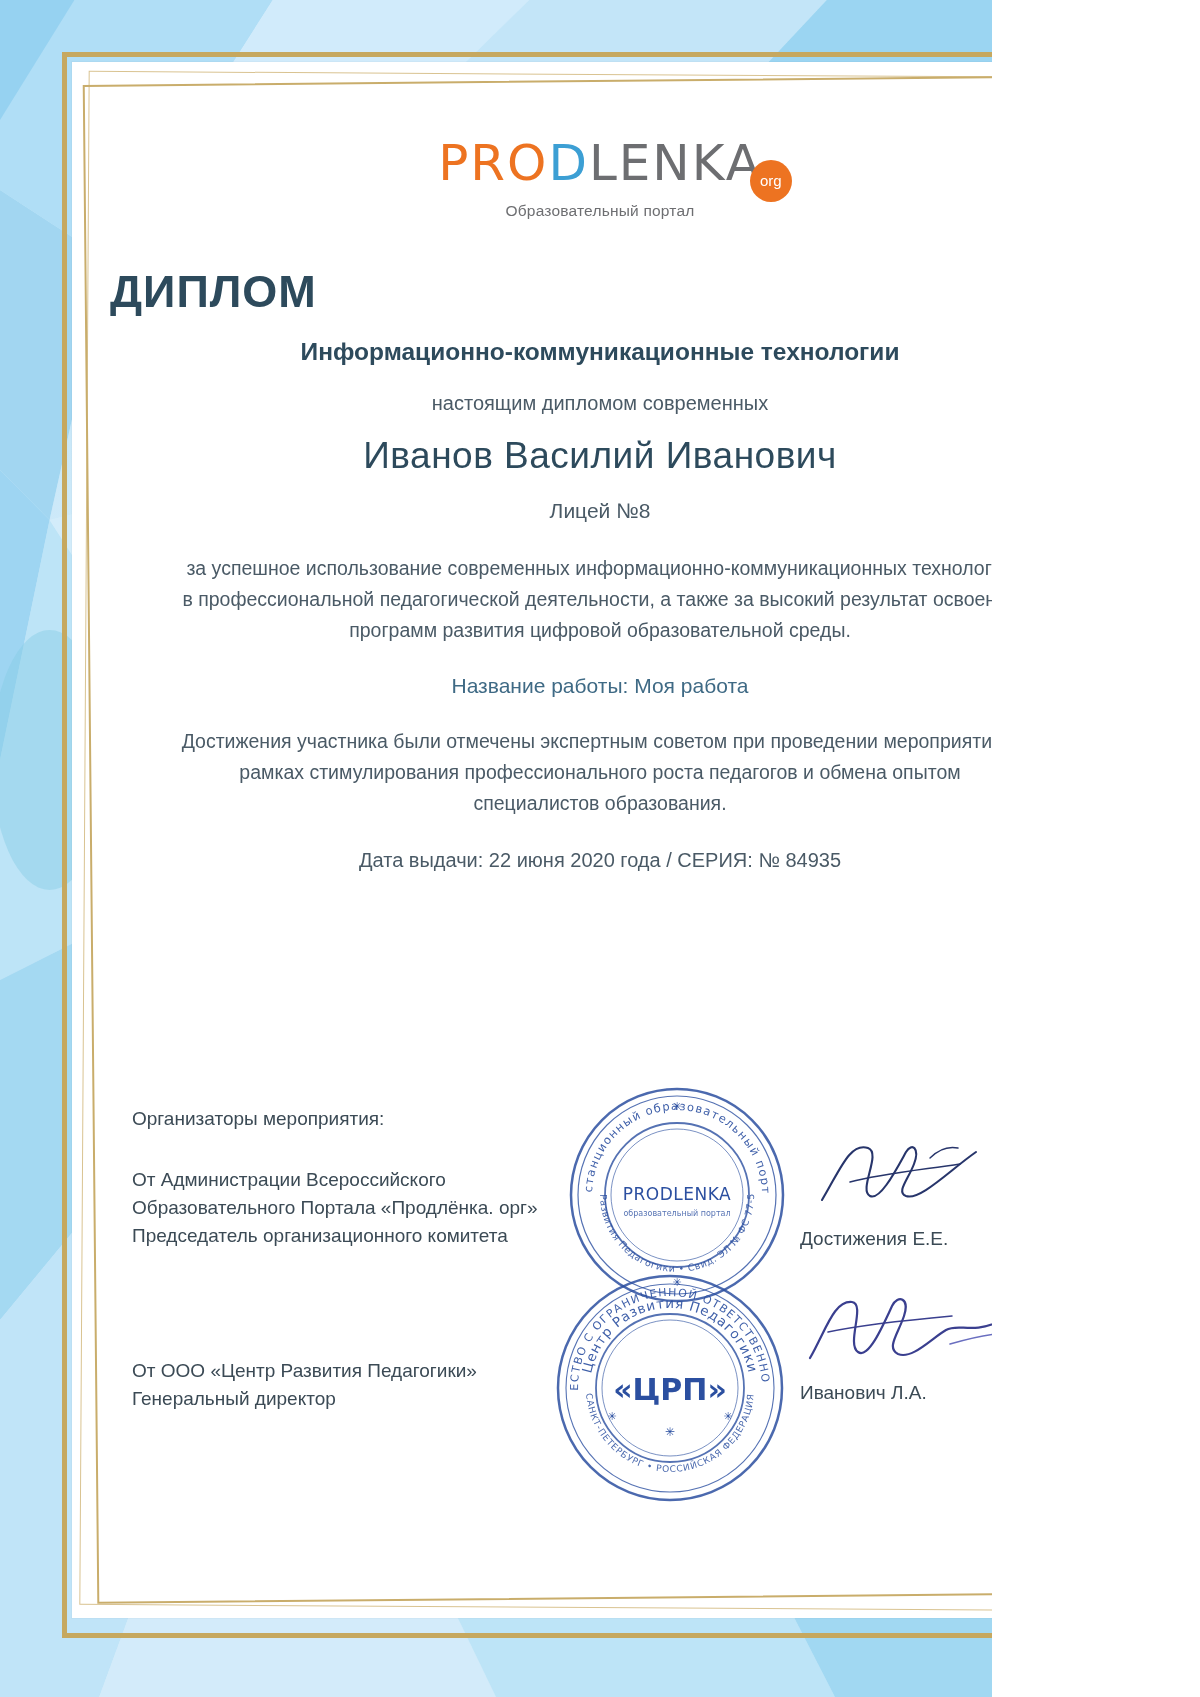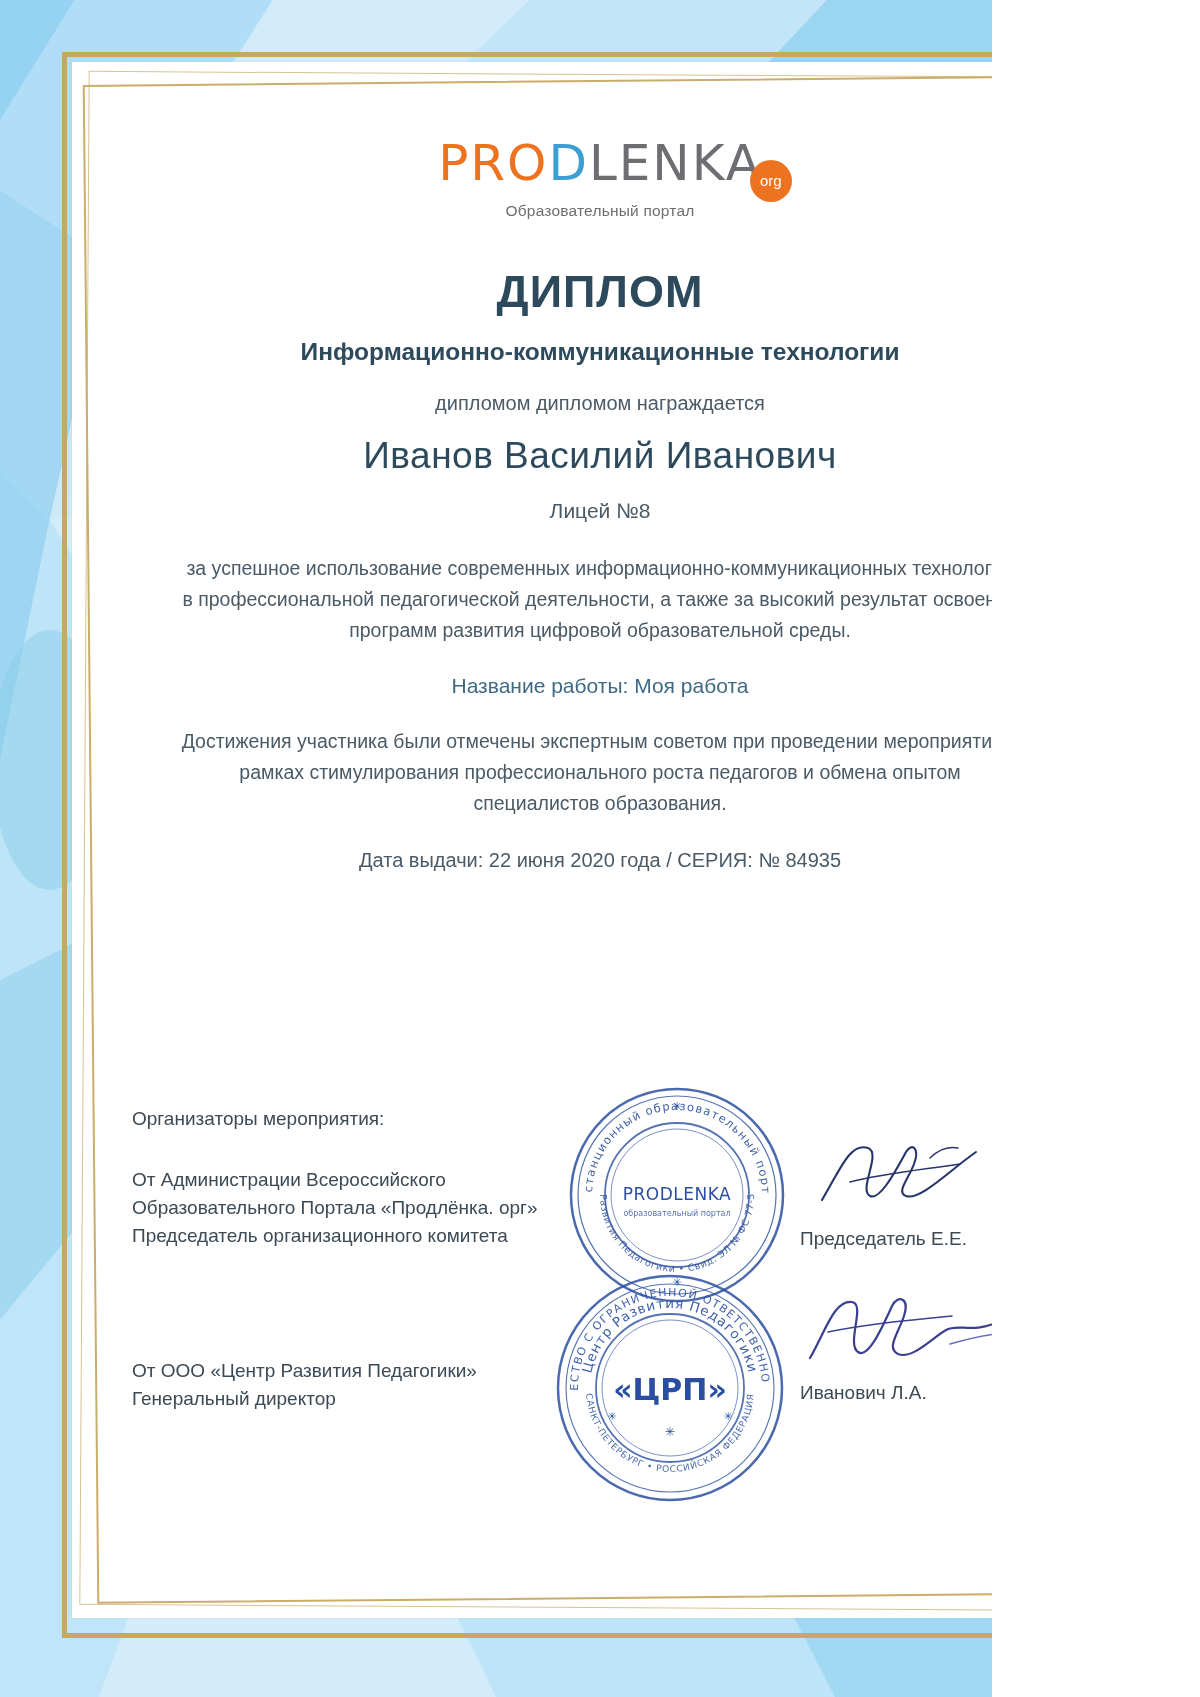--- a/index.html
+++ b/index.html
@@ -113,21 +113,21 @@
   .logo-sub {
     margin-top: 14px;
     font-size: 15.5px;
     color: #6d6e71;
     letter-spacing: 0.2px;
   }
 
   
   .doc-title {
     margin-top: 46px;
-    text-align: center;
+    text-align: left;
     font-size: 45px;
     font-weight: bold;
     color: #2d4a5c;
     letter-spacing: 1px;
   }
   .doc-subtitle {
     margin-top: 20px;
     text-align: center;
     font-size: 24.5px;
     font-weight: bold;
@@ -291,21 +291,21 @@
     <div class="logo-block">
       <div class="logo-wordmark">
         <span class="logo-pro">PRO</span><span class="logo-d">D</span><span class="logo-lenka">LENKA</span>
         <span class="logo-org">org</span>
       </div>
       <div class="logo-sub">Образовательный портал</div>
     </div>
 
     <div class="doc-title">ДИПЛОМ</div>
     <div class="doc-subtitle">Информационно-коммуникационные технологии</div>
-    <div class="awarded-line">дипломом дипломом награждается</div>
+    <div class="awarded-line">настоящим дипломом современных</div>
     <div class="recipient">Иванов Василий Иванович</div>
     <div class="institution">Лицей №8</div>
     <div class="reason">за успешное использование современных информационно-коммуникационных технологий в профессиональной педагогической деятельности, а также за высокий результат освоения программ развития цифровой образовательной среды.</div>
     <div class="work-title">Название работы: Моя работа</div>
     <div class="note">Достижения участника были отмечены экспертным советом при проведении мероприятия в рамках стимулирования профессионального роста педагогов и обмена опытом специалистов образования.</div>
     <div class="issue-line">Дата выдачи: 22 июня 2020 года / СЕРИЯ: № 84935</div>
 
     <div class="footer">
 
       <div class="org-label">Организаторы мероприятия:</div>
@@ -314,21 +314,21 @@
         <div>От Администрации Всероссийского</div>
         <div>Образовательного Портала «Продлёнка. орг»</div>
         <div>Председатель организационного комитета</div>
       </div>
 
       <div class="sign-block-2">
         <div>От ООО «Центр Развития Педагогики»</div>
         <div>Генеральный директор</div>
       </div>
 
-      <div class="signer-1">Председатель Е.Е.</div>
+      <div class="signer-1">Достижения Е.Е.</div>
       <div class="signer-2">Иванович Л.А.</div>
 
       <div class="stamp stamp-1">
         <svg width="230" height="230" viewBox="0 0 230 230" xmlns="http://www.w3.org/2000/svg">
           <defs>
             <path id="arcTop1" d="M 30 115 A 85 85 0 0 1 200 115"></path>
             <path id="arcBot1" d="M 38 115 A 77 77 0 0 0 192 115"></path>
           </defs>
           <circle cx="115" cy="115" r="106" fill="none" stroke="#2b4fa0" stroke-width="2.5" opacity="0.85"></circle>
           <circle cx="115" cy="115" r="99" fill="none" stroke="#2b4fa0" stroke-width="1.2" opacity="0.8"></circle>

